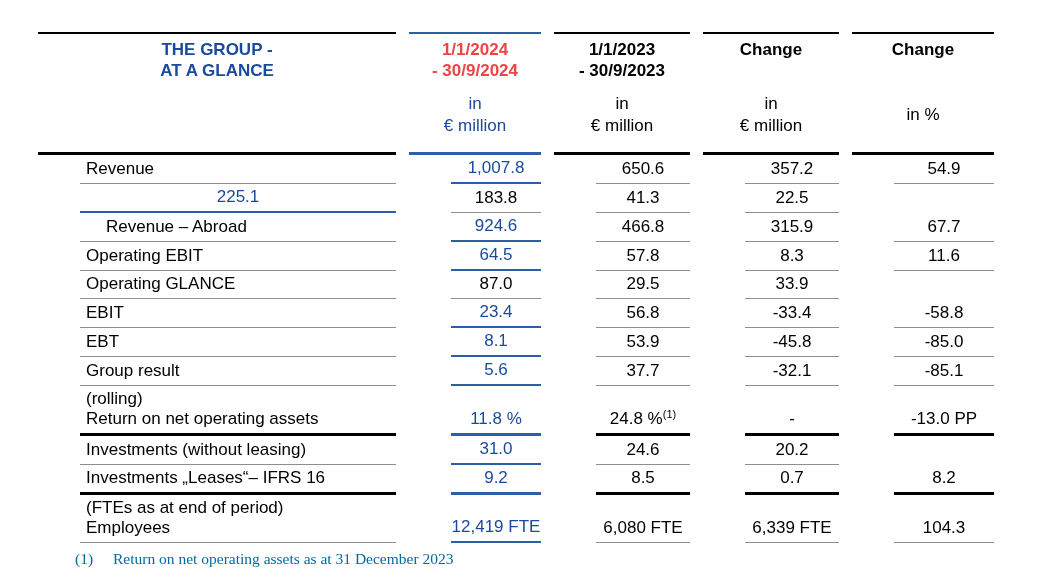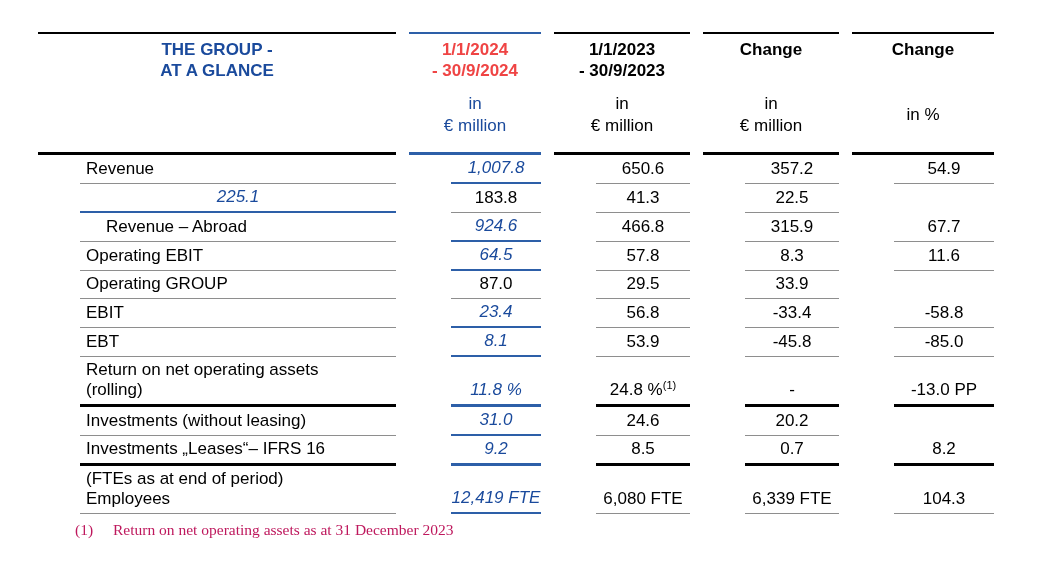--- a/index.html
+++ b/index.html
@@ -54,33 +54,33 @@
     justify-content: flex-end;
     font-size: 17px;
     line-height: 20px;
     padding: 3px 0 4px 0;
     min-height: 28px;
     margin-left: 42px;
   }
   .row .label-cell { text-align: left; padding-left: 6px; }
   .row .label-cell.indent { padding-left: 26px; }
   .row .value-cell { text-align: center; }
-  .row .value-cell.accent { color: #1a4a9c; border-bottom: 2px solid #2d5fa8; font-style: italic; }
+  .row .value-cell.accent { color: #1a4a9c; border-bottom: 2px solid #2d5fa8; }
   .row.section-end .cell { border-bottom: 3px solid #000; }
   .row.section-end .value-cell.accent { border-bottom: 3px solid #2d5fa8; }
 
   sup { font-size: 11px; line-height: 0; vertical-align: baseline; position: relative; top: -6px; }
 
   
   .footnote {
     margin-top: 7px;
     padding-left: 37px;
     font-family: "Liberation Serif", serif;
     font-size: 15.5px;
-    color: #be185d;
+    color: #0369a1;
   }
   .fn-marker { display: inline-block; min-width: 38px; }
 </style>
 </head>
 <body>
 
 <div class="page">
   <div class="table-wrap">
 
     <div class="grid hdr">
@@ -184,21 +184,21 @@
           </div>
           <div class="cell value-cell">
             <span>8.3</span>
           </div>
           <div class="cell value-cell">
             <span>11.6</span>
           </div>
         </div>
         <div class="grid row">
           <div class="cell label-cell">
-            <div>Operating GROUP</div>
+            <div>Operating GLANCE</div>
           </div>
           <div class="cell value-cell">
             <span>87.0</span>
           </div>
           <div class="cell value-cell">
             <span>29.5</span>
           </div>
           <div class="cell value-cell">
             <span>33.9</span>
           </div>
@@ -230,24 +230,41 @@
           <div class="cell value-cell">
             <span>53.9</span>
           </div>
           <div class="cell value-cell">
             <span>-45.8</span>
           </div>
           <div class="cell value-cell">
             <span>-85.0</span>
           </div>
         </div>
+        <div class="grid row">
+          <div class="cell label-cell">
+            <div>Group result</div>
+          </div>
+          <div class="cell value-cell accent">
+            <span>5.6</span>
+          </div>
+          <div class="cell value-cell">
+            <span>37.7</span>
+          </div>
+          <div class="cell value-cell">
+            <span>-32.1</span>
+          </div>
+          <div class="cell value-cell">
+            <span>-85.1</span>
+          </div>
+        </div>
         <div class="grid row section-end">
           <div class="cell label-cell">
+            <div>(rolling)</div>
             <div>Return on net operating assets</div>
-            <div>(rolling)</div>
           </div>
           <div class="cell value-cell accent">
             <span>11.8 %</span>
           </div>
           <div class="cell value-cell">
             <span>24.8 %<sup>(1)</sup></span>
           </div>
           <div class="cell value-cell">
             <span>-</span>
           </div>

